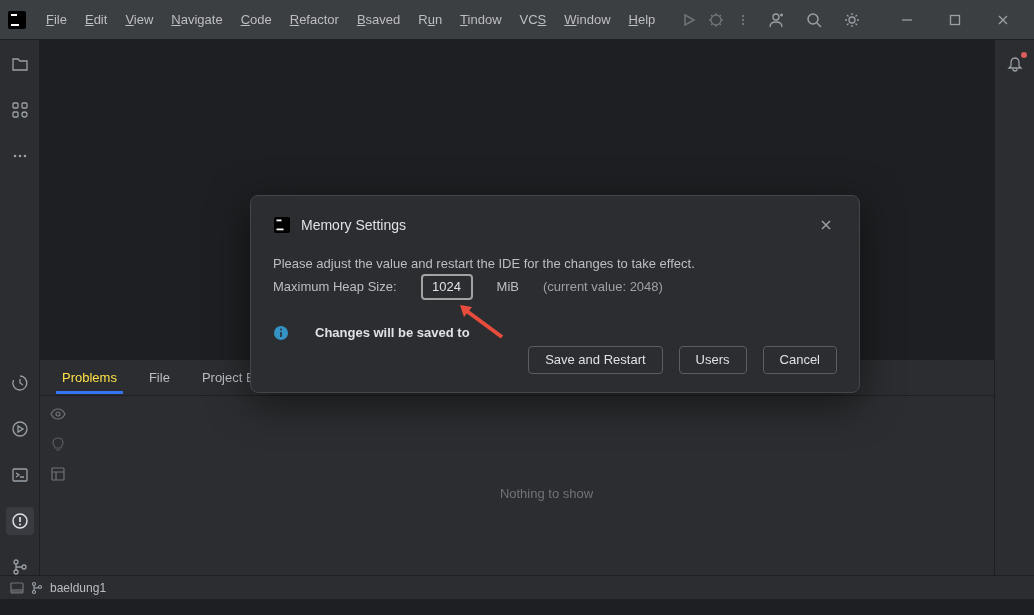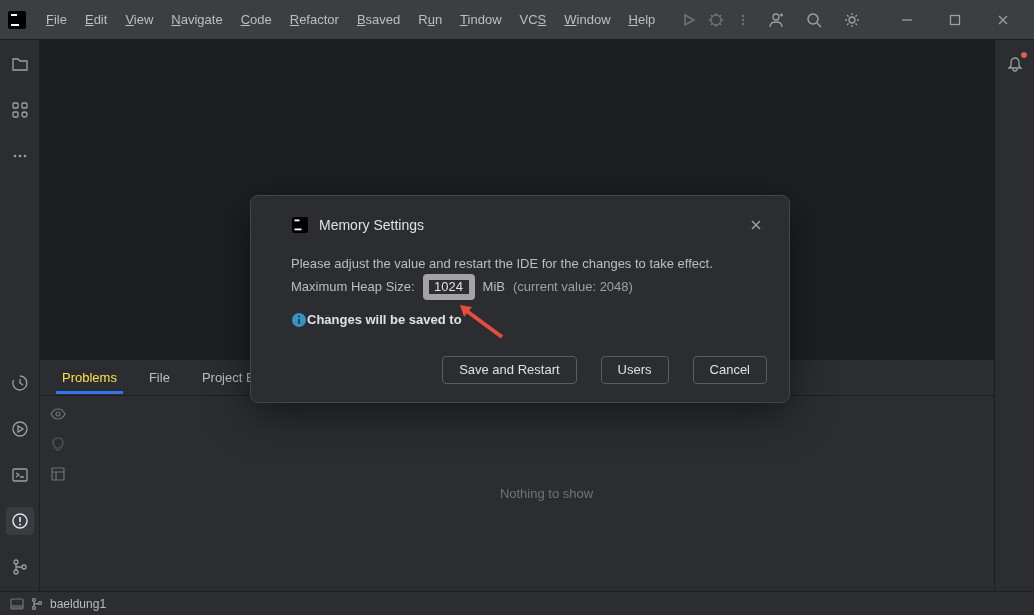--- a/index.html
+++ b/index.html
@@ -129,88 +129,88 @@
   color: #6f737a; width: 20px; height: 20px;
   display: flex; align-items: center; justify-content: center;
 }
 .panel-center {
   flex: 1;
   display: flex; align-items: center; justify-content: center;
   color: #6f737a;
 }
 
 .statusbar {
-  position: absolute; left: 0; right: 0; bottom: 0;
+  position: absolute; left: 0; right: 0; bottom: 16px;
   height: 24px;
   background: #2b2d30;
   border-top: 1px solid #1e1f22;
   display: flex; align-items: center;
   padding: 0 10px;
   color: #bcbec4;
   font-size: 12px;
   gap: 6px;
 }
 .status-icon { color: #6f737a; display:flex; align-items:center;}
 
 
 .dialog {
   position: absolute;
   left: 250px; top: 195px;
-  width: 540px;
+  width: 610px;
   background: #2b2d30;
   border: 1px solid #43454a;
   border-radius: 8px;
   box-shadow: 0 10px 40px rgba(0,0,0,.5);
-  padding: 18px 22px 18px 40px;
+  padding: 18px 22px 18px 22px;
   color: #bcbec4;
   z-index: 50;
 }
 .dialog-header {
   display: flex; align-items: center;
   margin-bottom: 18px;
 }
 .dialog-title { color: #dfe1e5; font-size: 14px; }
 .dialog-header .app-icon-sm {
   width: 18px; height: 18px; margin-right: 10px;
   display: flex; align-items:center; justify-content:center;
 }
 .dialog-close {
   margin-left: auto;
   width: 22px; height: 22px;
   display: flex; align-items:center; justify-content:center;
   color: #9aa0a6; cursor: pointer; border-radius: 4px;
 }
 .dialog-msg { line-height: 1.5; }
 .dialog-row {
-  display: flex; align-items: center; gap: 8px;
-  margin-bottom: 10px;
+  display: flex; align-items: center; gap: 24px;
+  margin-bottom: 23px;
 }
 .dialog-label {}
 .heap-input {
   width: 52px; height: 26px;
   background: #2b2d30;
-  border: 6px solid #a3a3a3;
+  border: 2px solid #a3a3a3;
   border-radius: 4px;
   color: #dfe1e5;
   text-align: center;
   font-size: 13px;
 }
 .mib-text {}
 .curval { color: #9da0a8;}
 .info-row {
-  display: flex; gap: 0;
-  margin-bottom: 25px;
+  display: flex; gap: 26px;
+  margin-bottom: 2px;
 }
 .info-icon {
   color: #3592c4; flex: 0 0 16px; margin-top: 2px;
 }
 .info-text { line-height: 1.6; font-size: 13px;}
 .info-bold { font-weight: 600; color: #dfe1e5;}
 .dialog-buttons {
-  display: flex; justify-content: flex-end; gap: 24px;
+  display: flex; justify-content: flex-end; gap: 16px;
 }
 .btn {
   height: 28px; padding: 0 16px;
   background: #2b2d30; border: 1px solid #5a5d63;
   color: #dfe1e5; border-radius: 4px;
   cursor: pointer; font-size: 13px;
   display: flex; align-items: center;
 }
 
 .arrow {

